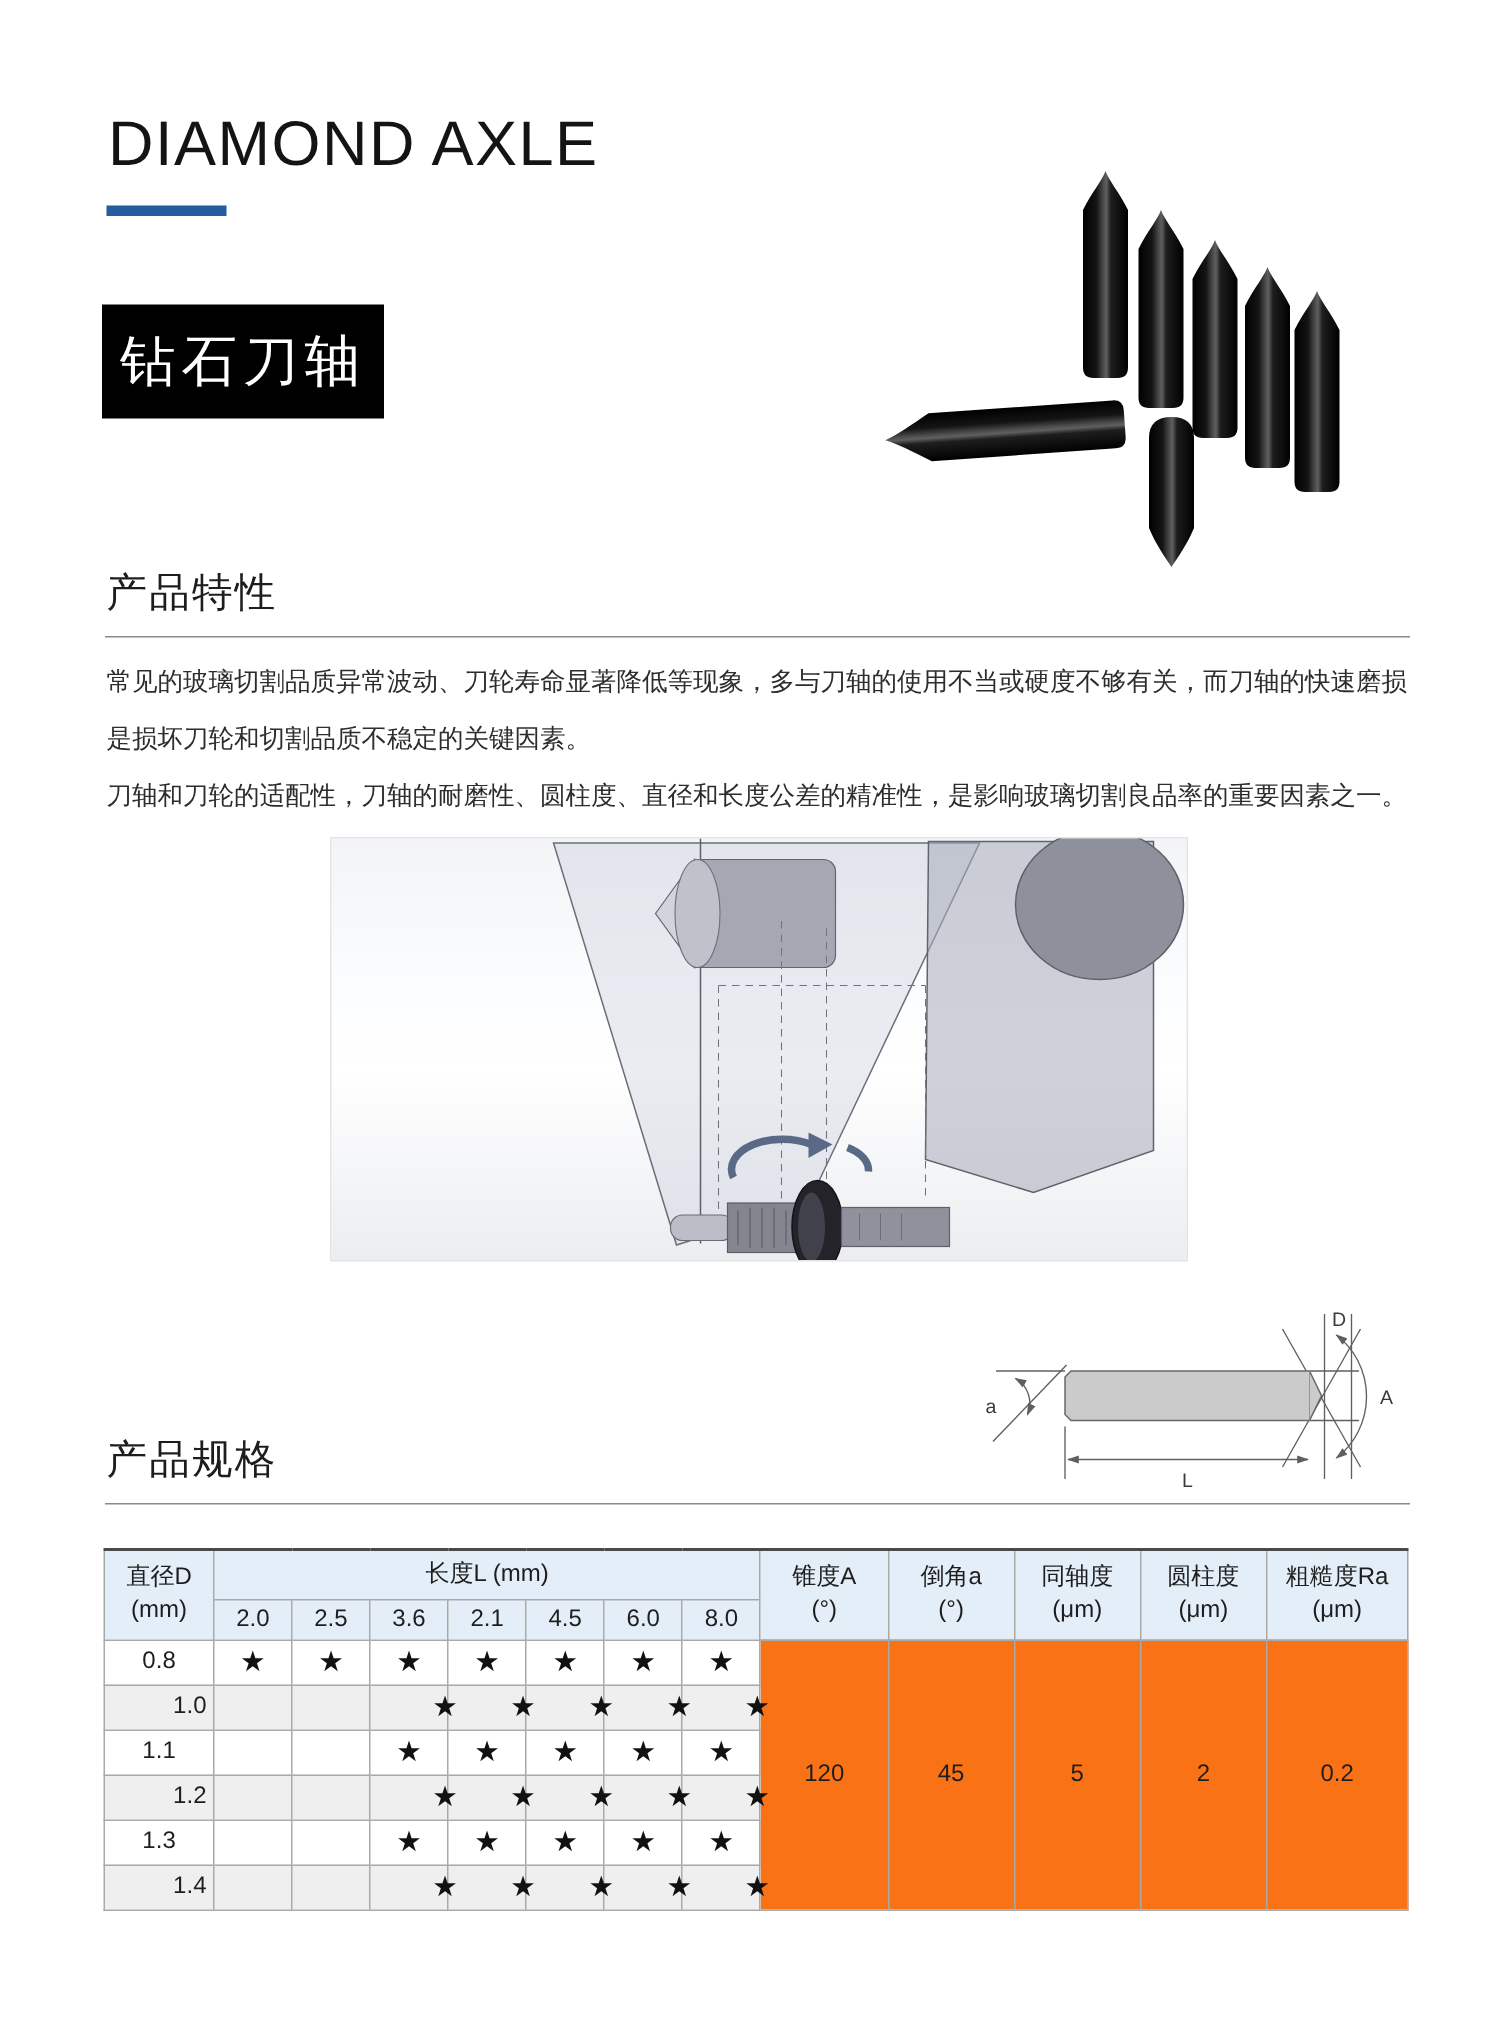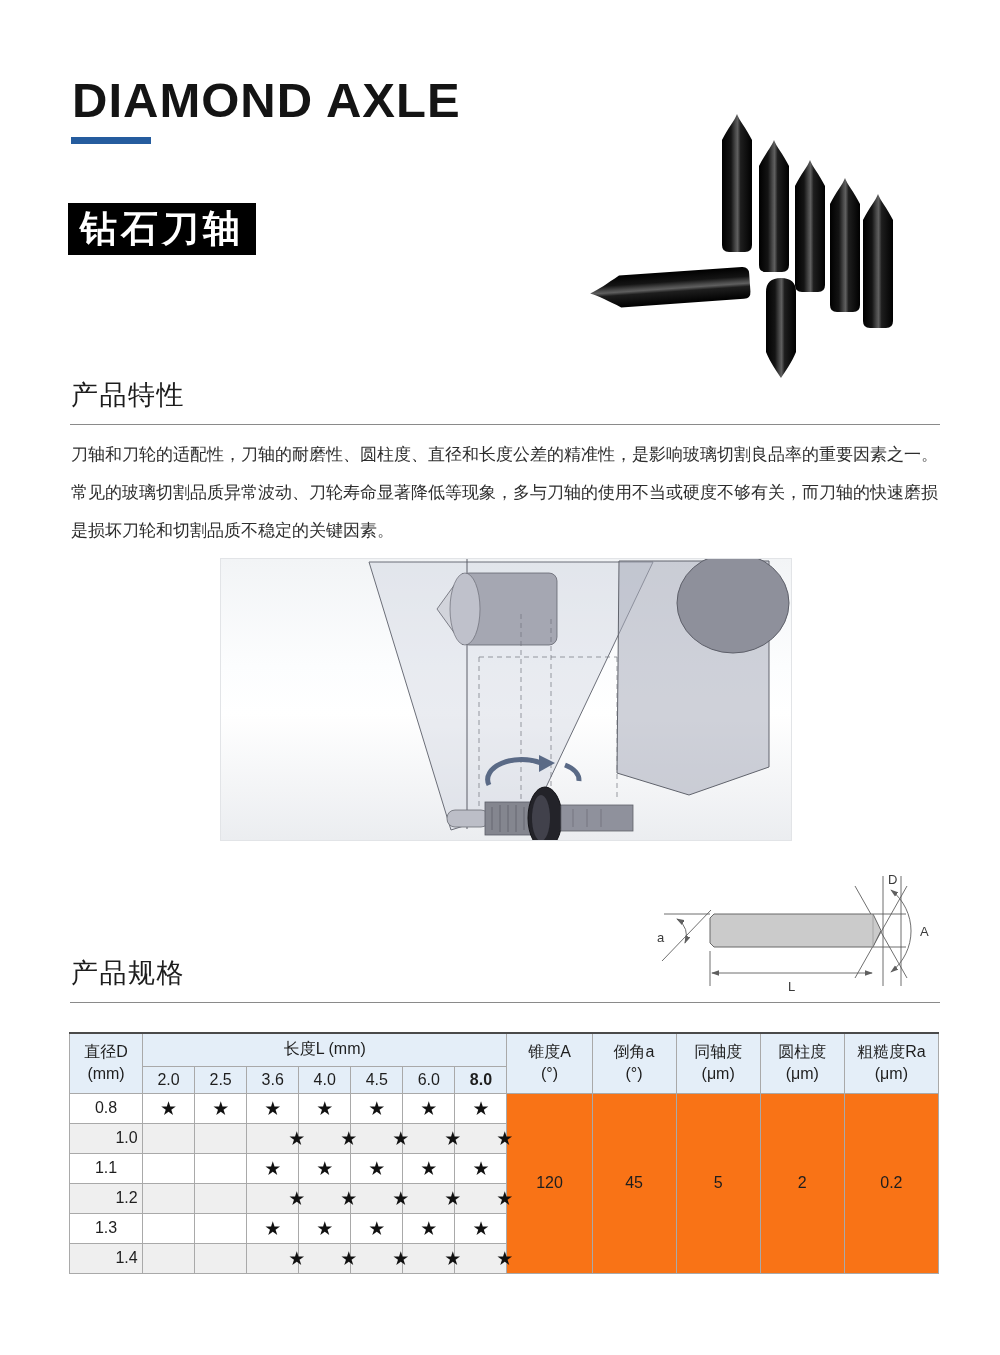--- a/index.html
+++ b/index.html
@@ -1,23 +1,23 @@
 <!DOCTYPE html>
 <html><head>
 <meta charset="utf-8">
 <style>
   html,body{margin:0;padding:0;background:#fff;}
   .page{position:relative;width:1000px;height:1355px;background:#ffffff;overflow:hidden;
         font-family:"Liberation Sans","DejaVu Sans",sans-serif;color:#1f1f1f;}
 
-  .title-en{position:absolute;left:72px;top:72px;margin:0;font-size:49px;font-weight:bold;
+  .title-en{position:absolute;left:72px;top:72px;margin:0;font-size:42px;font-weight:normal;
             letter-spacing:1px;color:#141414;}
   .title-underline{position:absolute;left:71px;top:137px;width:80px;height:7px;background:#255c9e;}
   .title-zh{position:absolute;left:68px;top:203px;background:#000;color:#fff;
-            font-size:37px;line-height:52px;padding:0 12px;letter-spacing:4px;font-weight:bold;}
+            font-size:37px;line-height:52px;padding:12px 12px;letter-spacing:4px;}
 
   .photo{position:absolute;left:560px;top:100px;width:440px;height:290px;}
 
   .section-h{position:absolute;margin:0;font-size:27px;font-weight:500;color:#1d1d1d;letter-spacing:1.5px;}
   .rule{position:absolute;left:70px;width:870px;height:0;border-top:1px solid #8a8a8a;}
 
   .para{position:absolute;left:71px;top:436px;width:874px;font-size:17px;line-height:38px;color:#2d2d2d;}
   .para p{margin:0;}
 
   .cad{position:absolute;left:220px;top:558px;width:570px;height:281px;border:1px solid #e2e4e7;
@@ -33,21 +33,21 @@
               padding:0;font-weight:normal;}
   .spec-table thead th{background:#e4eef8;}
   .spec-table tr.h1{height:33px;}
   .spec-table tr.h2{height:27px;}
   .spec-table tbody tr{height:30px;}
   .hd2 div{line-height:22px;}
   .lh{border-bottom:hidden;vertical-align:bottom;padding-bottom:1px;}
   .sub{border-left:hidden;border-right:hidden;border-top:hidden;}
   .sg{border-left:hidden;border-right:hidden;}
   .sub.first,.sg.first{border-left:1px solid #a9a9a9;}
-  .sub.last,.sg.last{border-right:1px solid #a9a9a9;font-weight:bold;}
+  .sub.last,.sg.last{border-right:1px solid #a9a9a9;}
   .sg{font-family:"DejaVu Sans","Liberation Sans",sans-serif;font-size:19px;color:#111;}
   tr.stripe td.rc{background:#efefef;padding-left:41px;}
   td.mv{background:#f97316;}
 </style>
 </head>
 <body>
 
 <div class="page">
 
   <h1 class="title-en">DIAMOND AXLE</h1>
@@ -86,22 +86,22 @@
       </g>
       <g>
         <path fill="url(#gPin)" d="M206,192 Q206,178 221,178 Q236,178 236,192 L236,252 C232,262 225,272 221,278 C217,272 210,262 206,252 Z"></path>
       </g>
     </svg>
   </div>
 
   <h2 class="section-h" style="left:71px;top:377px;">产品特性</h2>
   <div class="rule" style="top:424px;"></div>
   <div class="para">
+    <p>常见的玻璃切割品质异常波动、刀轮寿命显著降低等现象，多与刀轴的使用不当或硬度不够有关，而刀轴的快速磨损是损坏刀轮和切割品质不稳定的关键因素。</p>
     <p>刀轴和刀轮的适配性，刀轴的耐磨性、圆柱度、直径和长度公差的精准性，是影响玻璃切割良品率的重要因素之一。</p>
-    <p>常见的玻璃切割品质异常波动、刀轮寿命显著降低等现象，多与刀轴的使用不当或硬度不够有关，而刀轴的快速磨损是损坏刀轮和切割品质不稳定的关键因素。</p>
   </div>
 
   <div class="cad">
     <svg viewBox="0 0 570 281">
       <polygon points="148,3 432,3 318,243 230,271" fill="rgba(200,206,218,0.38)" stroke="#6b6e78" stroke-width="1"></polygon>
       <line x1="246" y1="0" x2="246" y2="270" stroke="#5c5f68" stroke-width="1"></line>
       <polygon points="398,2 548,2 548,208 468,236 396,214" fill="rgba(168,172,186,0.55)" stroke="#60636c" stroke-width="1"></polygon>
       <ellipse cx="512" cy="44" rx="56" ry="50" fill="#8e909b" stroke="#5d5f69"></ellipse>
       <polygon points="216,50 242,14 242,86" fill="#d2d4db" stroke="#63656e" stroke-width="0.8"></polygon>
       <rect x="240" y="14" width="96" height="72" rx="8" fill="#a5a7b2" stroke="#63656e" stroke-width="0.8"></rect>
@@ -213,21 +213,21 @@
         </th>
         <th class="hd2" rowspan="2">
           <div>粗糙度Ra</div>
           <div>(μm)</div>
         </th>
       </tr>
       <tr class="h2">
         <th class="sub first">2.0</th>
         <th class="sub">2.5</th>
         <th class="sub">3.6</th>
-        <th class="sub">4.0</th>
+        <th class="sub">2.1</th>
         <th class="sub">4.5</th>
         <th class="sub">6.0</th>
         <th class="sub last">8.0</th>
       </tr>
     </thead>
     <tbody>
       <tr>
         <td class="dc rc">0.8</td>
         <td class="sg first rc">★</td>
         <td class="sg rc">★</td>

